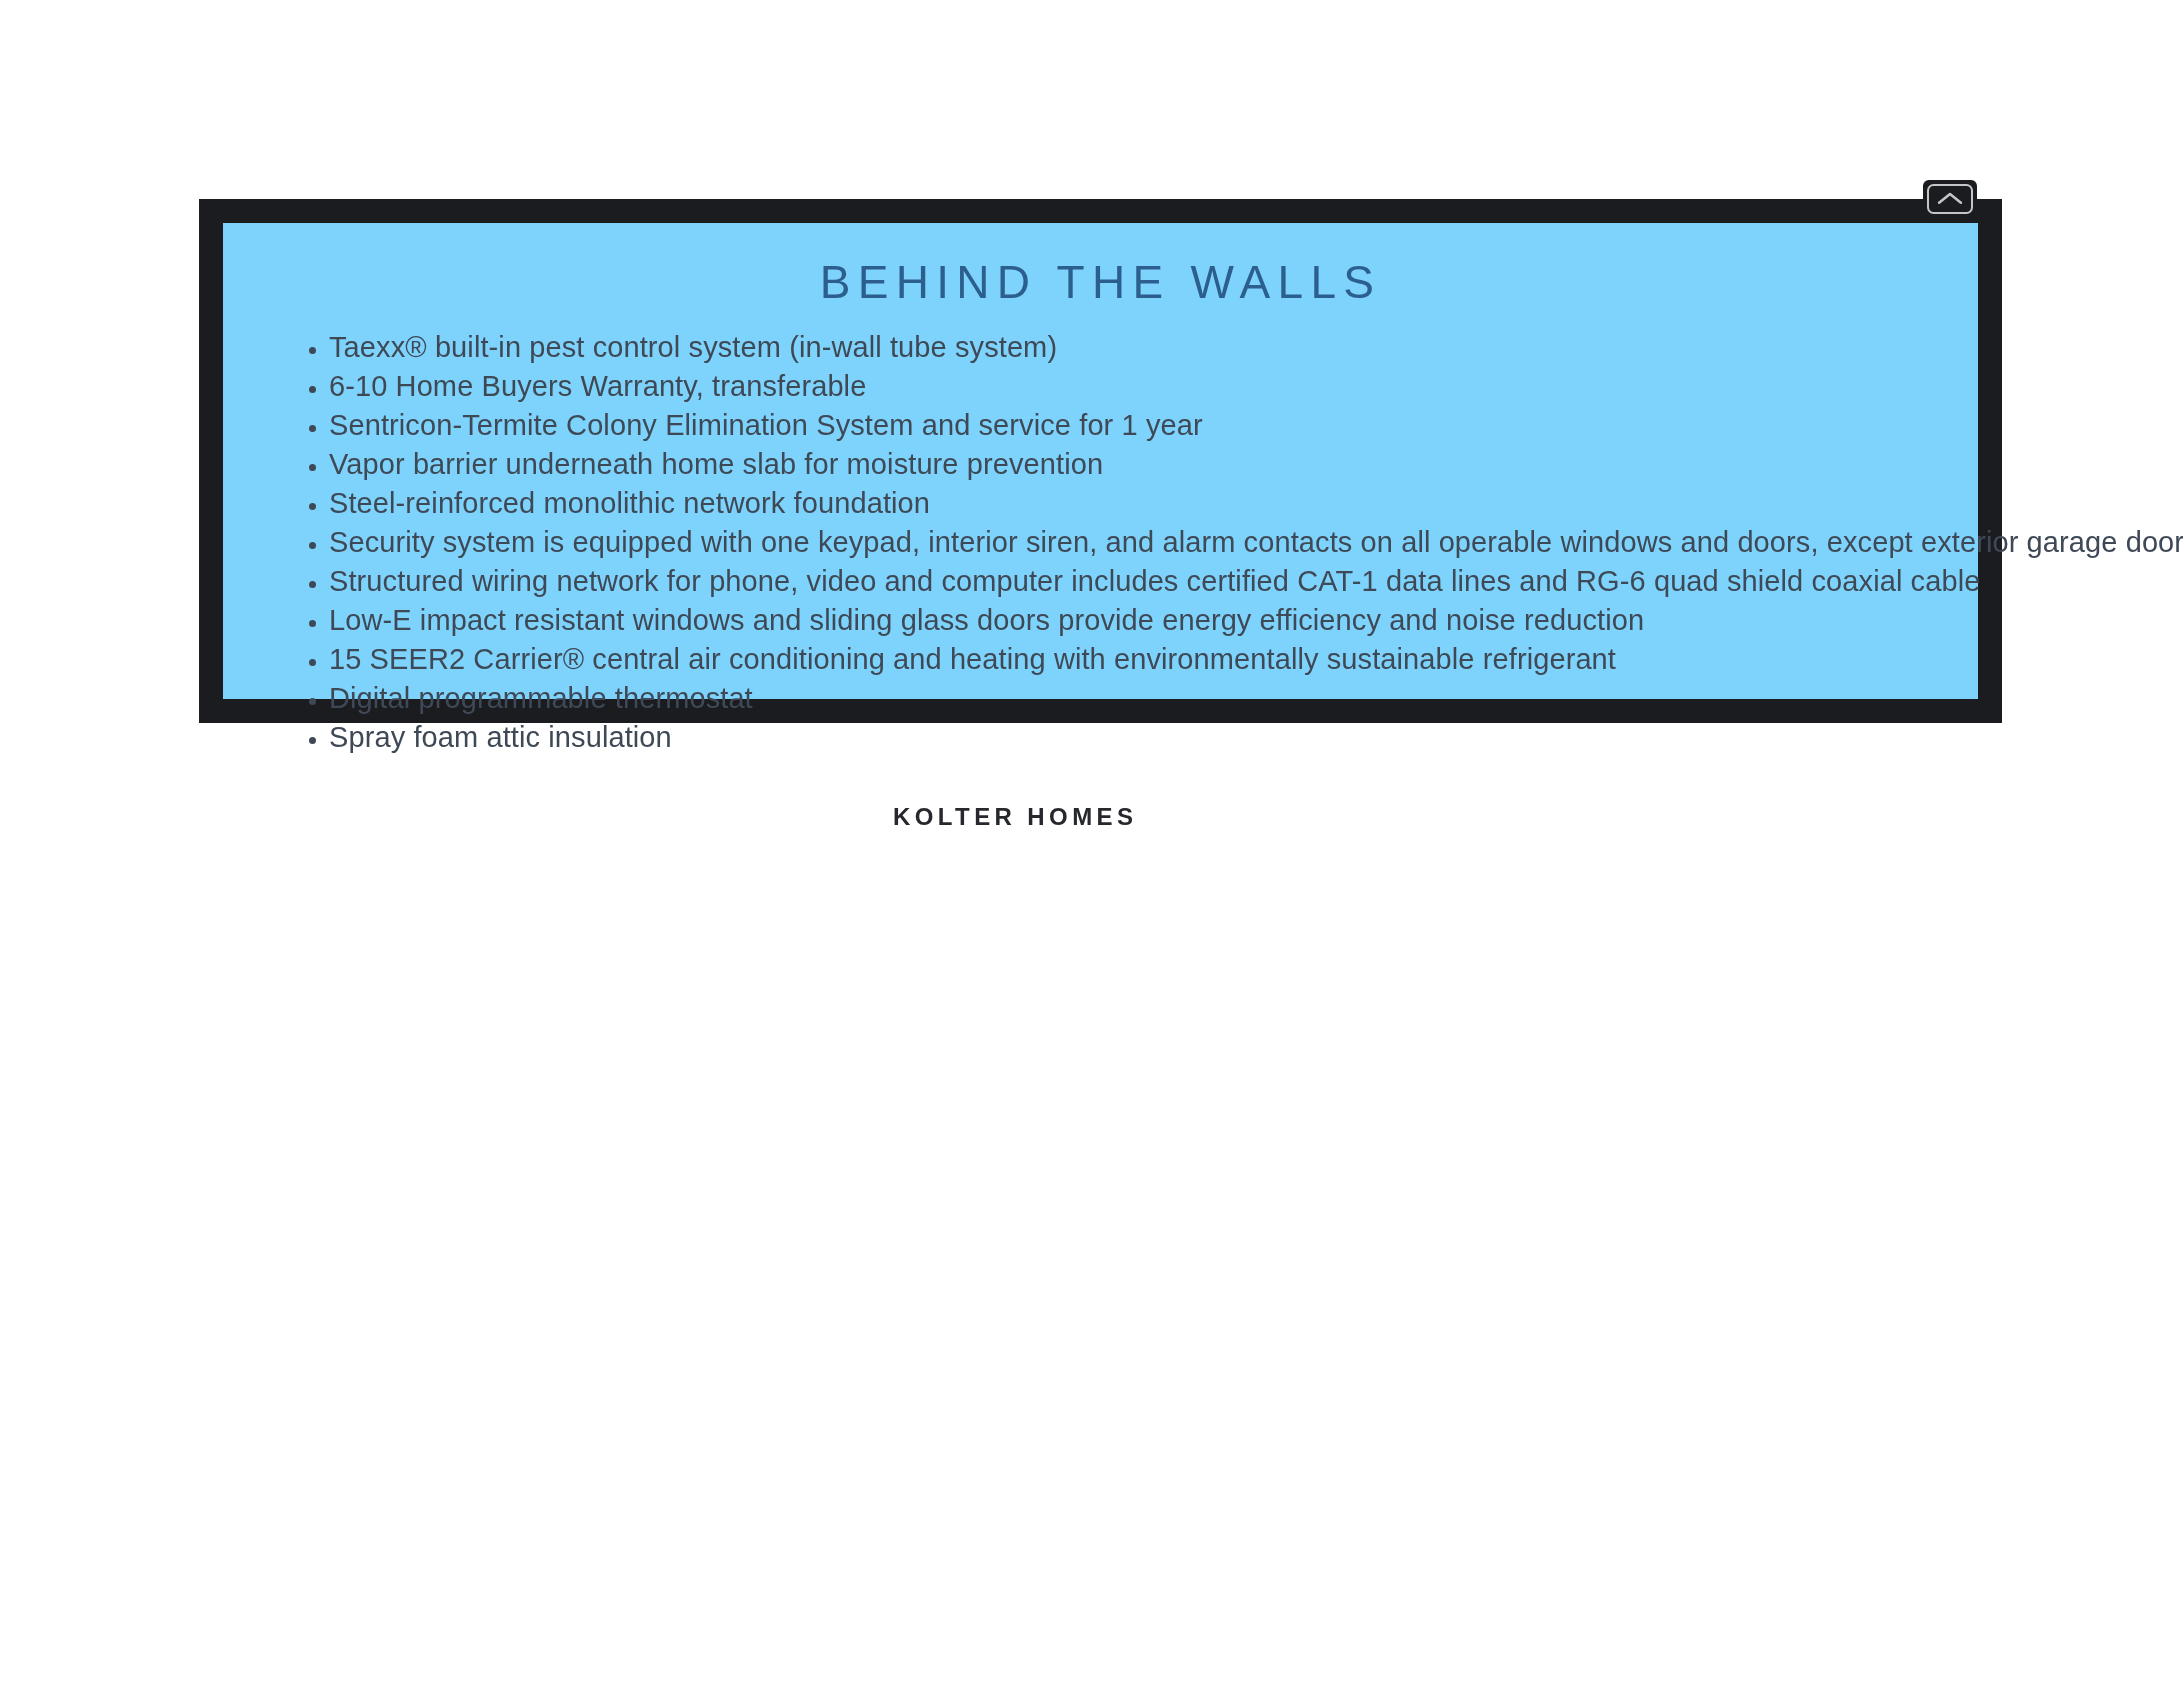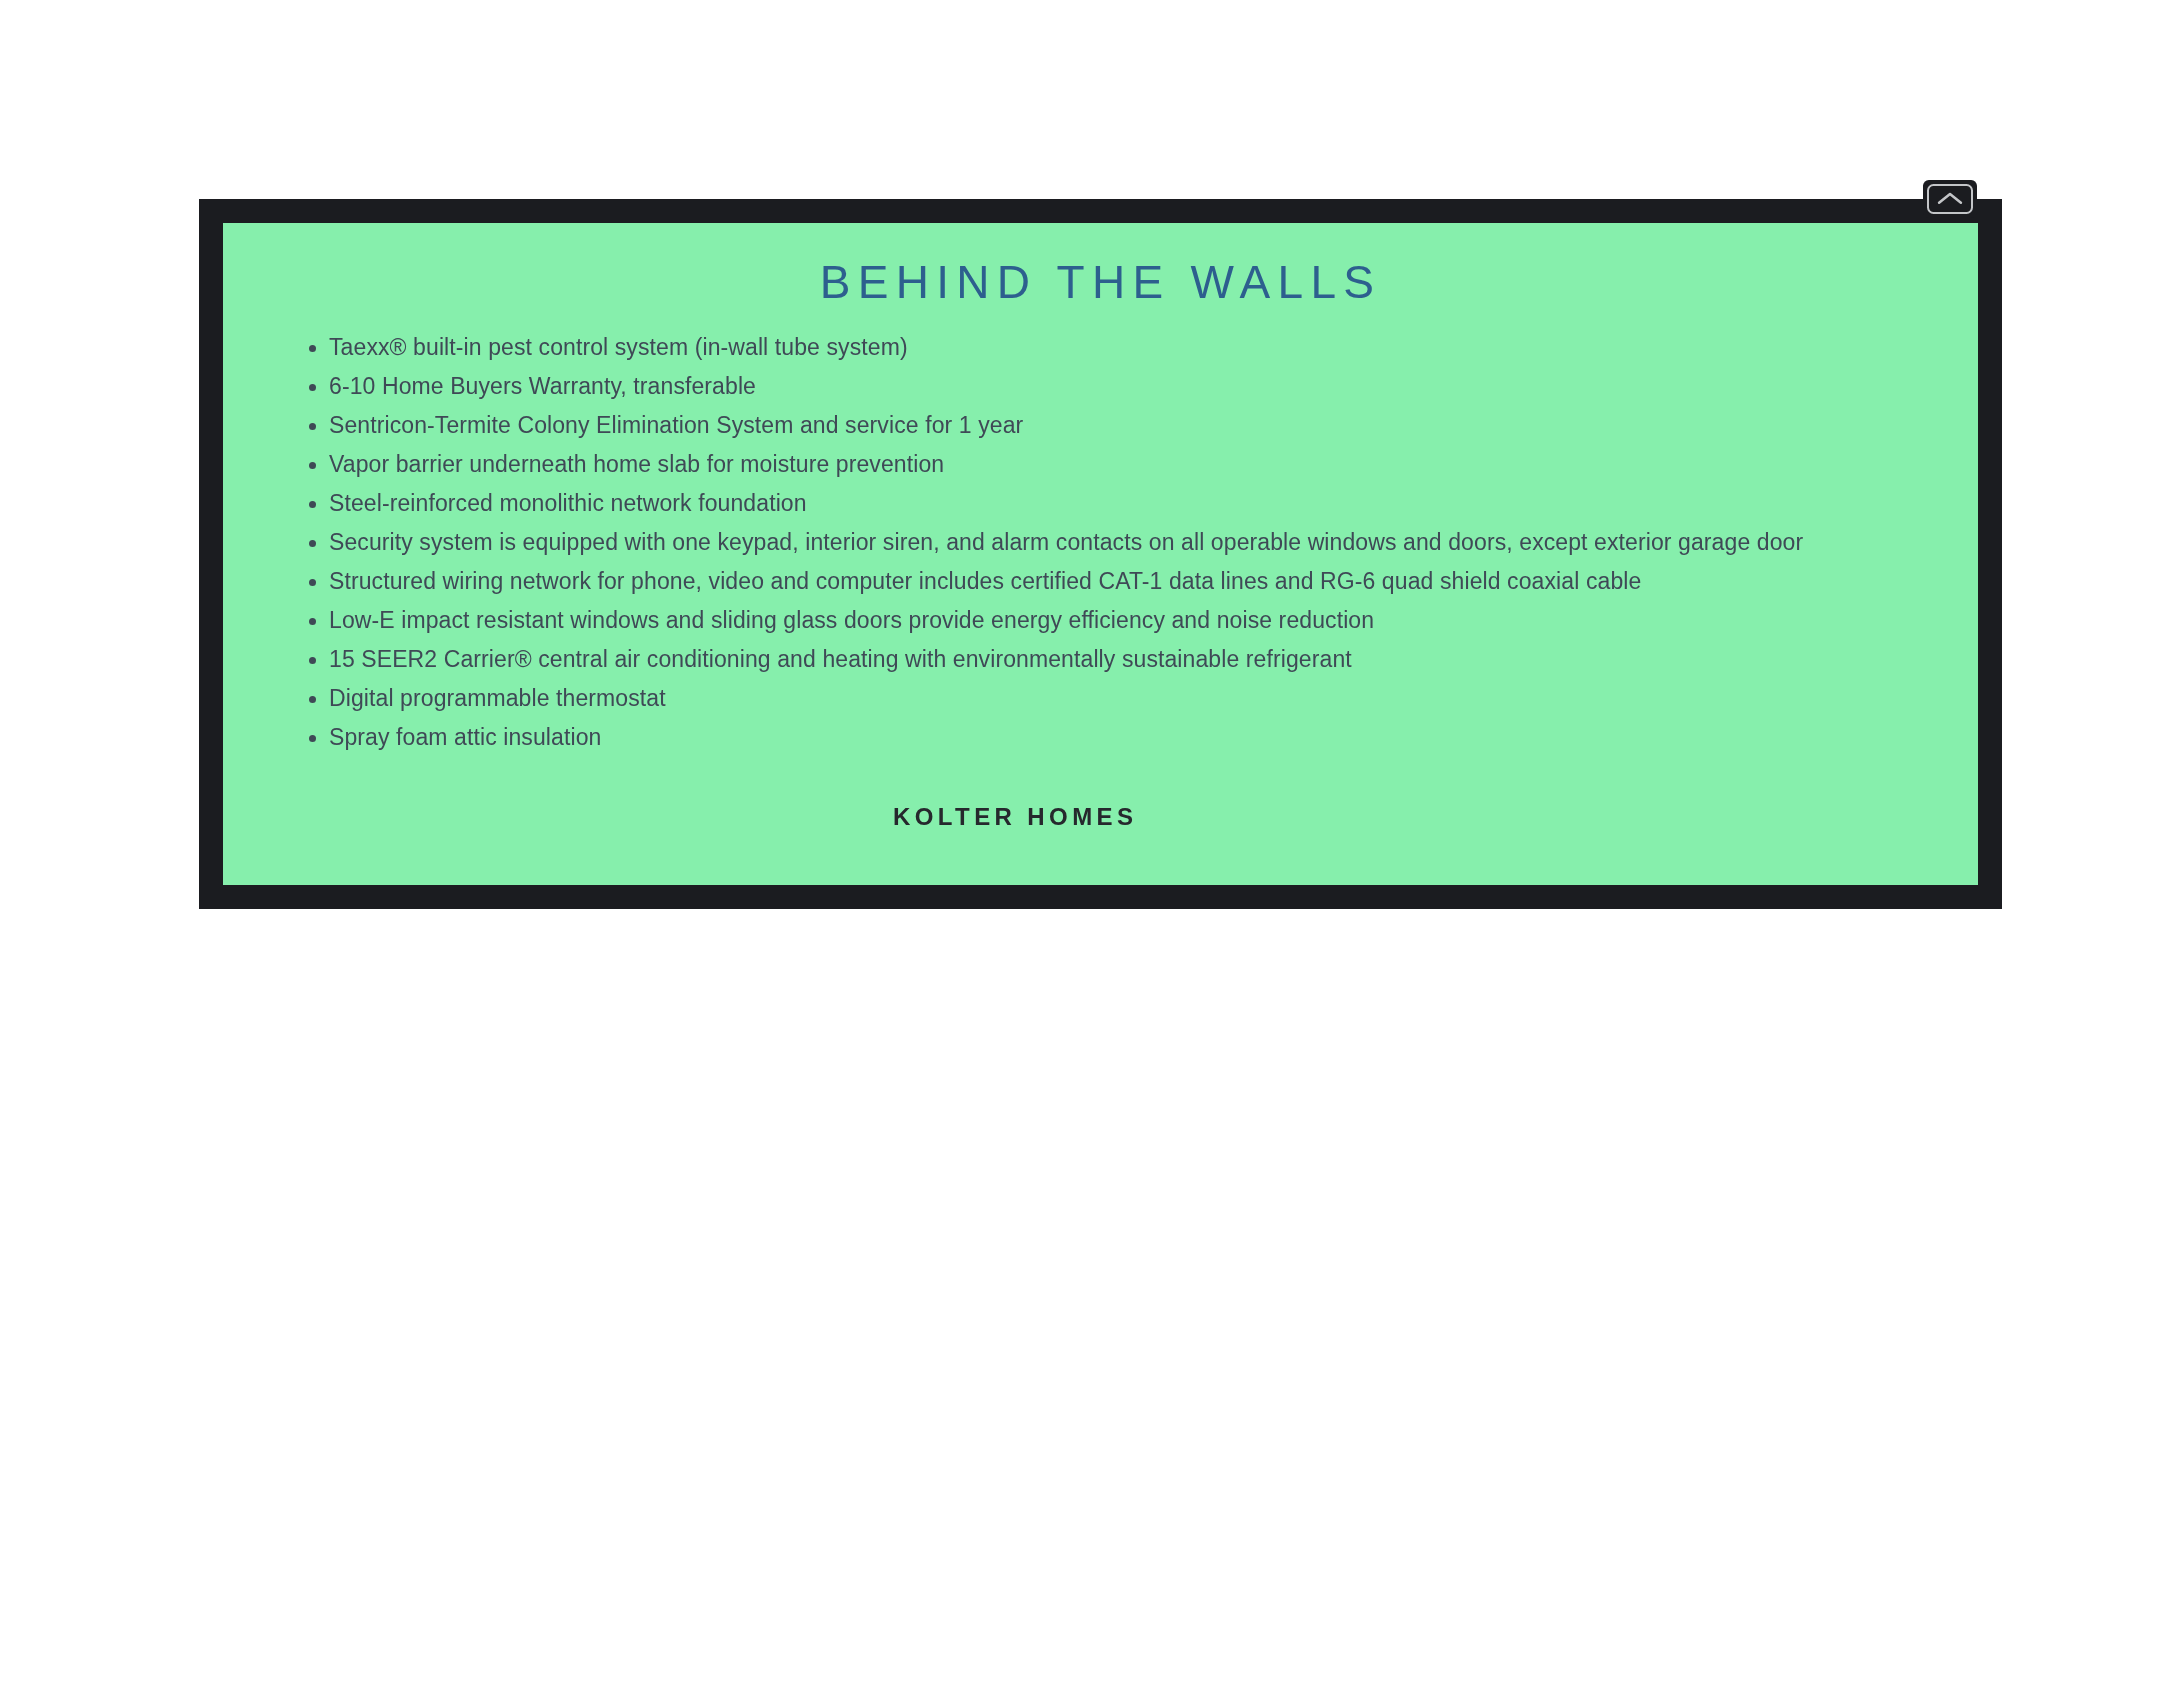--- a/index.html
+++ b/index.html
@@ -13,42 +13,42 @@
     width: 2183px;
     height: 1687px;
     background: #ffffff;
     overflow: hidden;
   }
   .frame {
     position: absolute;
     left: 199px;
     top: 199px;
     width: 1803px;
-    height: 710px;
+    height: 524px;
     box-sizing: border-box;
     border: 24px solid #1b1c20;
-    background: #86efac;
+    background: #7dd3fc;
     z-index: 1;
   }
   .panel-title {
     margin: 36px 0 0 0;
     font-size: 46px;
     line-height: 46px;
     font-weight: 400;
     letter-spacing: 7.3px;
     text-align: center;
     color: #2d5f8e;
   }
   .feature-list {
     margin: 23px 0 0 0;
     padding: 0 29px 0 106px;
     list-style: disc outside;
   }
   .feature-list li {
-    font-size: 23px;
+    font-size: 29px;
     line-height: 39px;
     color: #3f4956;
     letter-spacing: 0.1px;
     white-space: nowrap;
   }
   .feature-list li::marker {
     color: #3f4956;
     font-size: 22px;
   }
   

